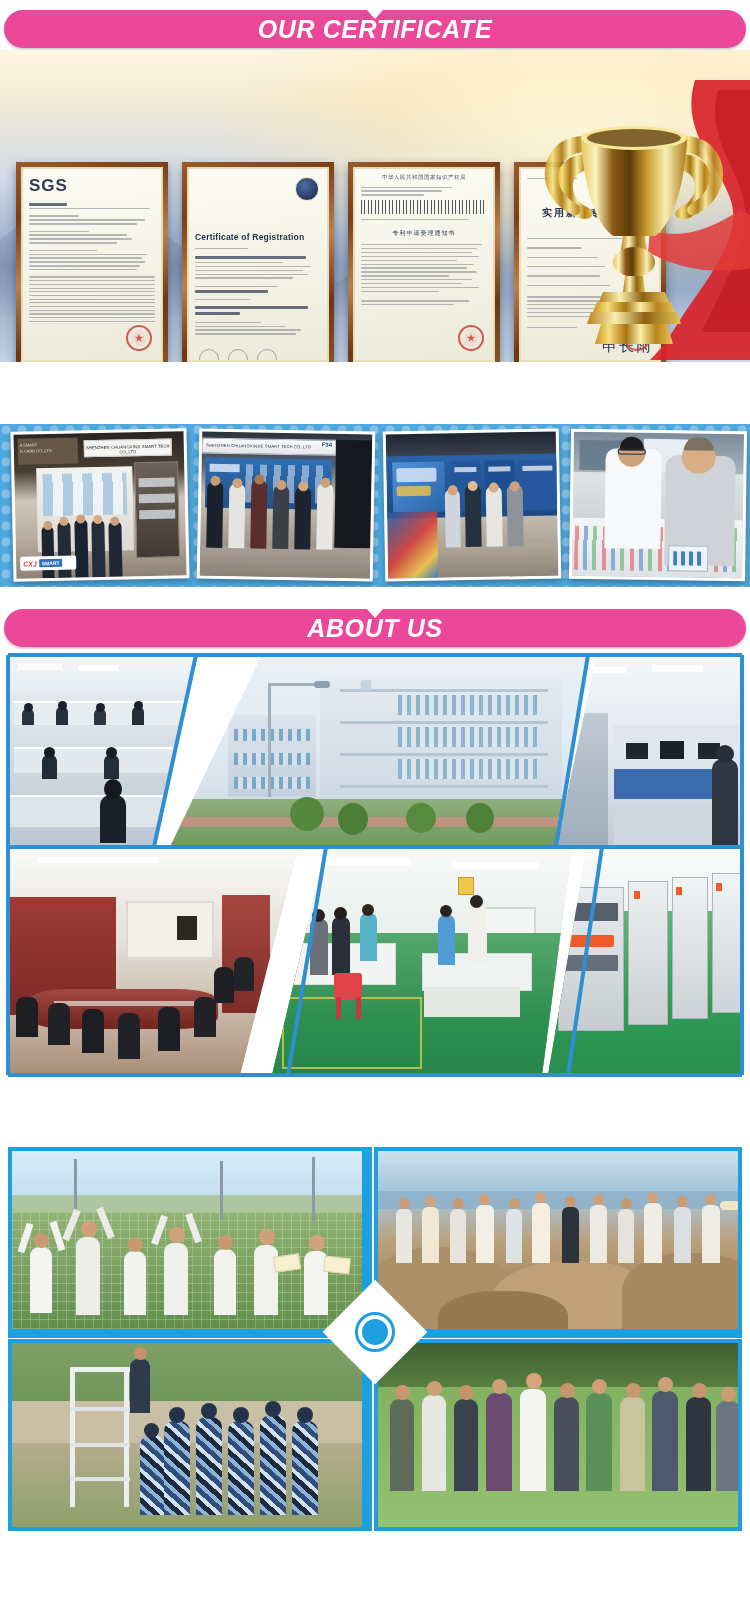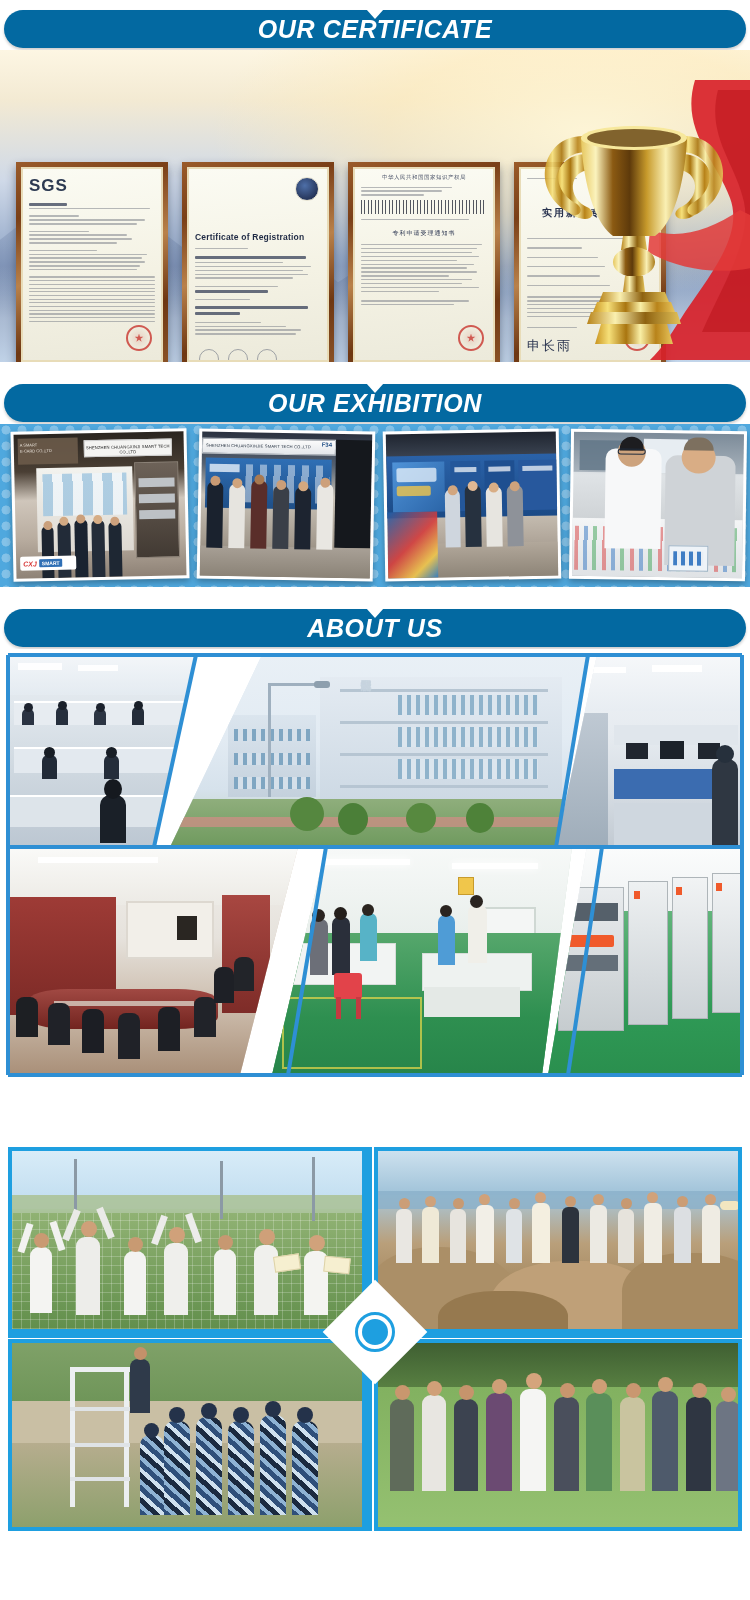--- a/index.html
+++ b/index.html
@@ -8,21 +8,21 @@
     background: #ffffff;
     font-family: "Liberation Sans", sans-serif;
   }
   body { width: 750px; height: 1600px; overflow: hidden; position: relative; }
 
   
   .pill-wrap { position: relative; width: 750px; height: 50px; }
   .pill {
     position: absolute; left: 4px; top: 10px;
     width: 742px; height: 38px;
-    background: #0369a1;
+    background: #ec4899;
     border-radius: 19px;
     box-shadow: 0 2px 3px rgba(0,0,0,0.20);
     display: flex; align-items: center; justify-content: center;
   }
   .pill-text {
     color: #ffffff;
     font-size: 25px;
     font-weight: bold;
     font-style: italic;
     letter-spacing: 0.6px;
@@ -104,21 +104,21 @@
   .logo-badge{
     position:absolute; right:8px; top:8px; width:24px;height:24px;border-radius:50%;
     background: radial-gradient(circle at 40% 35%, #4e6fa8 0%, #27375c 70%);
     border:1.5px solid #e8e4d2;
   }
   .cn-head { font-size: 5.5px; color:#2b3550; text-align:center; letter-spacing:.5px; opacity:.85; padding-bottom:3px;}
   .barcode{ height:14px; margin:4px 0 5px;
     background: repeating-linear-gradient(90deg,#2a2f3d 0 1px,transparent 1px 3px,#2a2f3d 3px 4px,transparent 4px 7px);
     opacity:.8;}
   .cn-title{ font-size:10px; color:#2a3450; text-align:center; font-weight:bold; padding:24px 0 10px; letter-spacing:2px;}
-  .sign{ font-size:13px; color:#2b3550; text-align:left; padding-top:6px; letter-spacing:2px;}
+  .sign{ font-size:15px; color:#2b3550; text-align:right; padding-top:6px; letter-spacing:2px;}
 
   
   .ribbon {
     position: absolute; right: -10px; top: 30px; width: 230px; height: 280px; z-index: 4;
     pointer-events: none;
   }
   .trophy { position: absolute; right: 8px; top: 46px; width: 215px; height: 250px; z-index: 5; }
 
   
   .exh {
@@ -352,23 +352,20 @@
     <path d="M76,196 L138,196 L142,206 L72,206 Z" fill="url(#basег)"></path>
     <path d="M70,206 L144,206 L148,216 L66,216 Z" fill="url(#gold)"></path>
     <path d="M64,216 L150,216 L154,228 L60,228 Z" fill="url(#basег)"></path>
     <path d="M74,228 L140,228 L146,248 L68,248 Z" fill="url(#gold)"></path>
   </svg>
 </div>
 
 <div class="gap" style="height:12px"></div>
 
 <div class="pill-wrap">
-  <div class="pill">
-    <span class="pill-text">OUR EXHIBITION</span>
-  </div>
   <div class="pill-notch"></div>
 </div>
 
 <div class="exh">
 
   <div class="exh-card" style="left:12px;width:176px;transform:rotate(-1.2deg)">
     <div class="exh-photo" style="background:linear-gradient(180deg,#2a2520 0%,#4a3f34 26%,#cfc6bb 46%,#b9ada0 72%,#8e8276 100%)">
       <div style="position:absolute;left:4px;top:4px;width:60px;height:26px;background:#6b5b4a;opacity:.9"></div>
       <div style="position:absolute;left:6px;top:8px;font-size:4px;color:#e8e2d8;line-height:6px">A SMART<br>E-CARD CO.,LTD</div>
       <div style="position:absolute;left:70px;top:7px;width:88px;height:17px;background:#f4f4f2;border:1px solid #ccc"></div>

